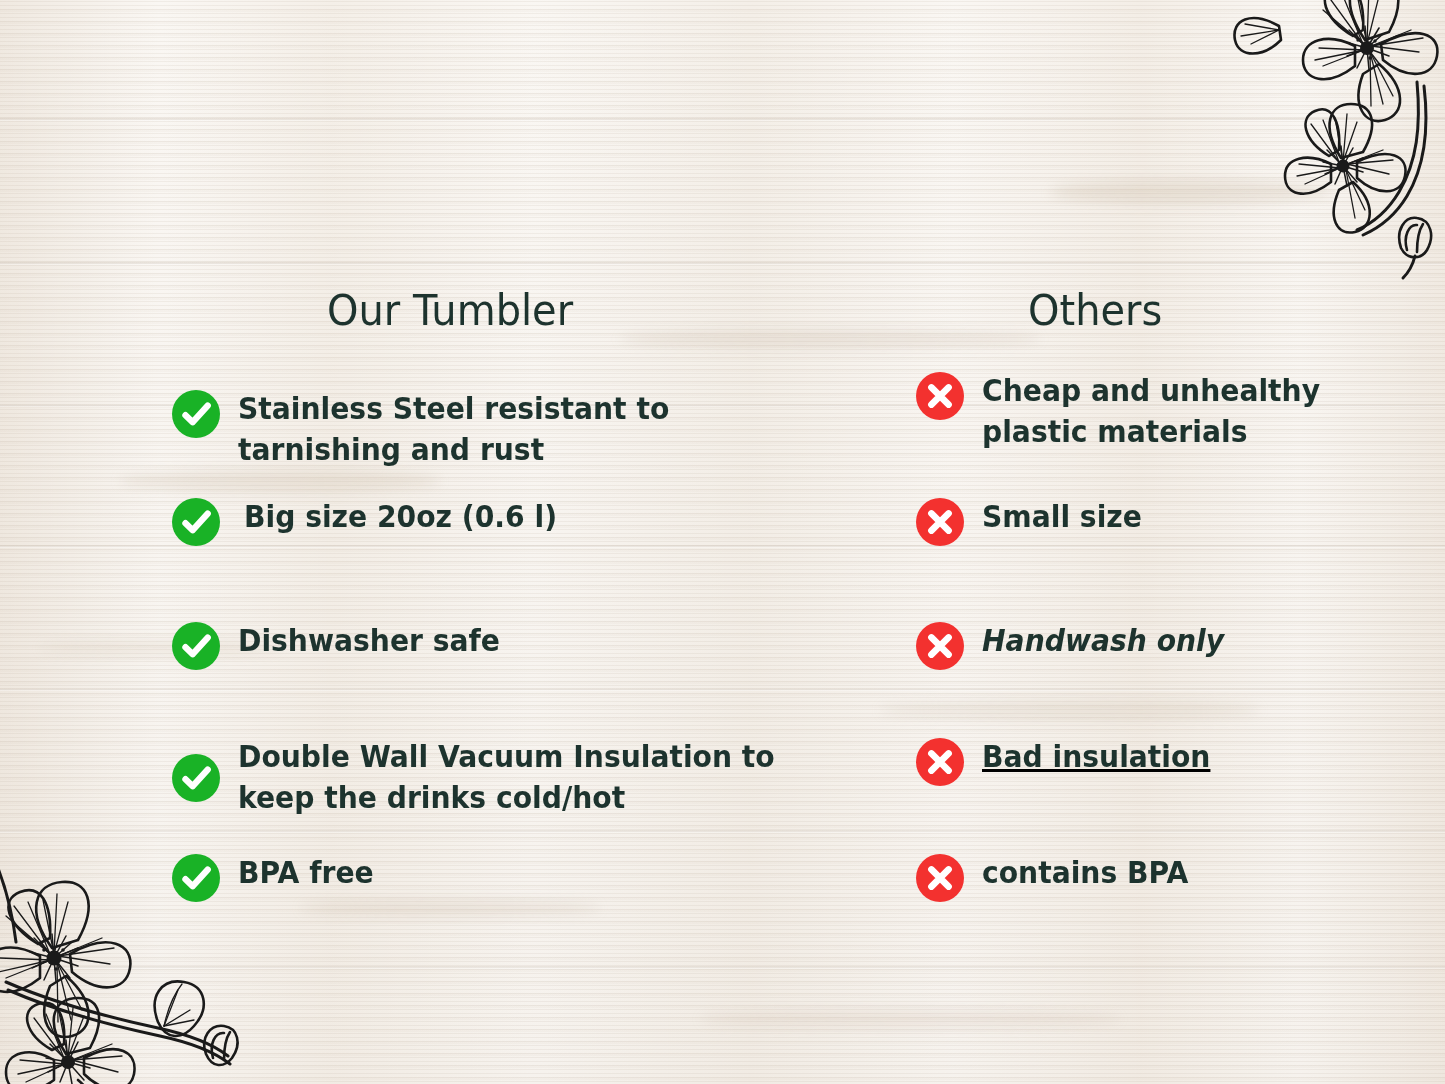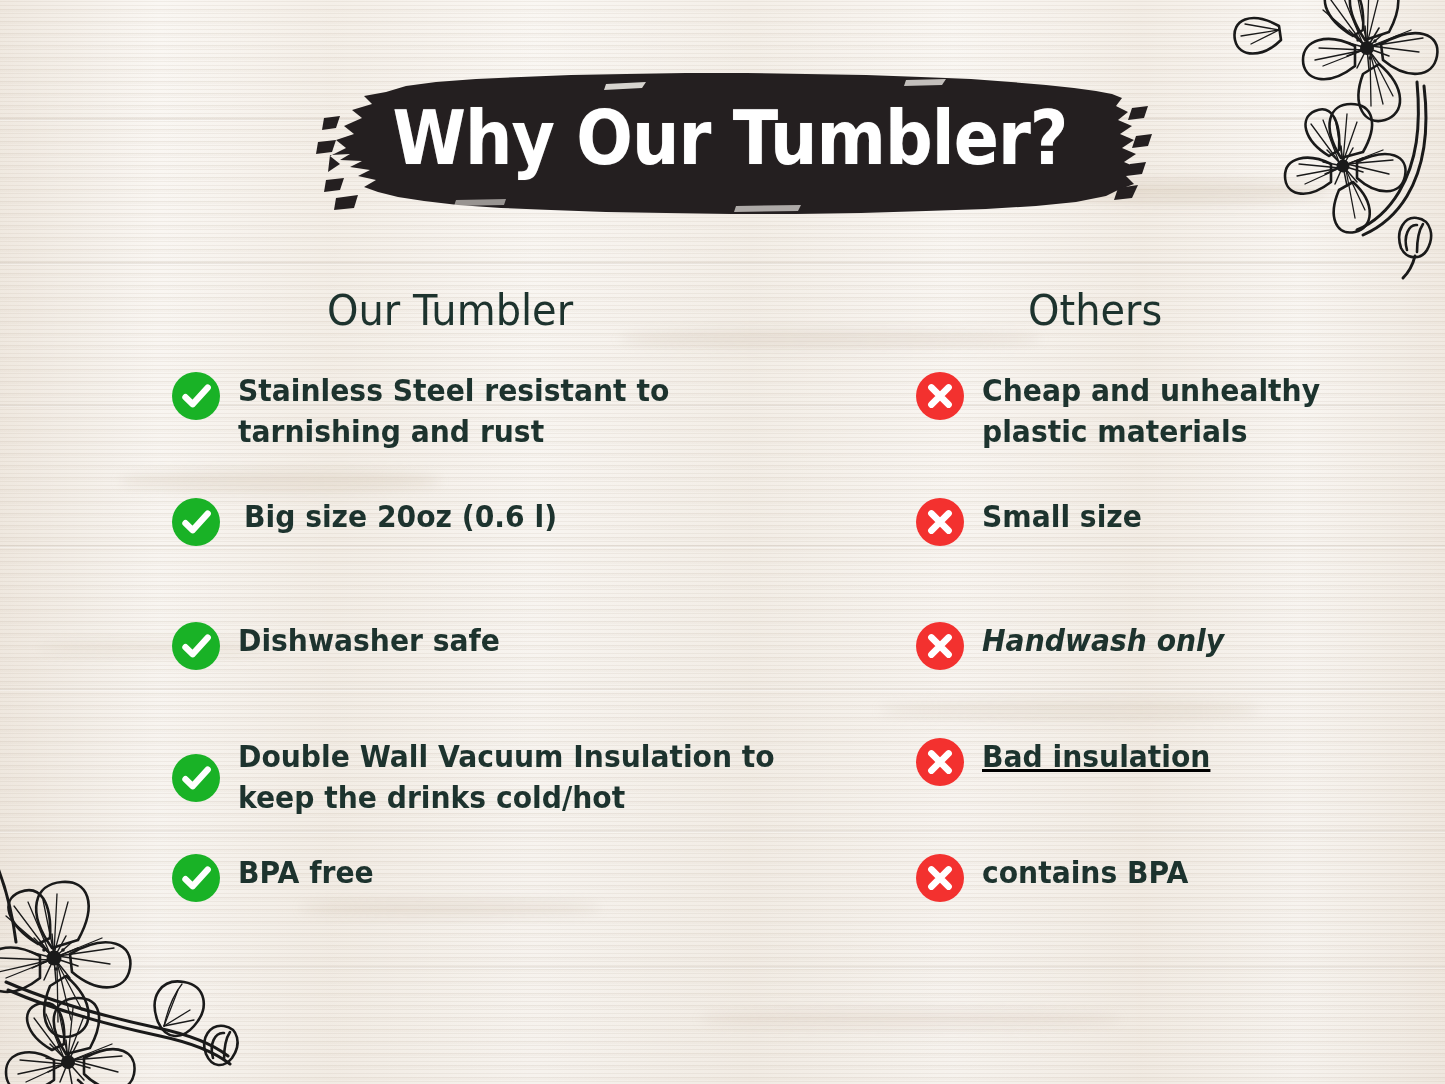--- a/index.html
+++ b/index.html
@@ -179,65 +179,27 @@
   <div class="plank-seam" style="top:966px;"></div>
 
   <div class="streak" style="left:120px;  top:470px;  width:320px; height:22px; background:rgba(196,178,156,0.22);"></div>
   <div class="streak" style="left:620px;  top:330px;  width:420px; height:18px; background:rgba(190,170,148,0.20);"></div>
   <div class="streak" style="left:880px;  top:700px;  width:380px; height:20px; background:rgba(196,178,156,0.18);"></div>
   <div class="streak" style="left:300px;  top:900px;  width:300px; height:16px; background:rgba(188,168,144,0.18);"></div>
   <div class="streak" style="left:1050px; top:180px;  width:280px; height:24px; background:rgba(186,166,142,0.20);"></div>
   <div class="streak" style="left:40px;   top:640px;  width:240px; height:16px; background:rgba(196,178,156,0.16);"></div>
   <div class="streak" style="left:700px;  top:1010px; width:420px; height:18px; background:rgba(190,170,148,0.16);"></div>
 
-  <div class="banner-wrap">
-    <svg class="banner-svg" viewBox="0 0 848 166" preserveAspectRatio="none" aria-hidden="true">
-      <path fill="#241f20" d="
-        M 22,112
-        L 34,104 L 24,96 L 40,88 L 30,80 L 48,74
-        L 38,66 L 56,58 L 46,50 L 66,44 L 58,36
-        L 80,32 L 100,26 L 130,22 L 170,19 L 215,17
-        L 265,15 L 320,14 L 380,13 L 440,13 L 500,14
-        L 560,15 L 615,17 L 665,19 L 705,22 L 740,25
-        L 768,28 L 790,31 L 806,34 L 816,38
-        L 810,46 L 822,52 L 812,60 L 826,66 L 814,74
-        L 828,80 L 816,88 L 830,94 L 818,102 L 832,108
-        L 820,116 L 828,124 L 812,130 L 800,136
-        L 770,142 L 730,146 L 680,149 L 620,151
-        L 555,153 L 490,154 L 425,154 L 360,153
-        L 300,152 L 245,150 L 195,148 L 152,145
-        L 118,141 L 92,137 L 72,132 L 58,127
-        L 70,120 L 52,116 L 64,110 L 44,107 L 56,101
-        L 34,100 L 44,94 L 24,95
-        Z"></path>
-
-      <path fill="#241f20" d="M 18,58 L 34,56 L 30,68 L 16,70 Z"></path>
-      <path fill="#241f20" d="M 12,82 L 30,80 L 26,92 L 10,94 Z"></path>
-      <path fill="#241f20" d="M 20,120 L 38,118 L 34,130 L 18,132 Z"></path>
-      <path fill="#241f20" d="M 30,138 L 52,135 L 48,148 L 28,150 Z"></path>
-
-      <path fill="#241f20" d="M 826,48 L 842,46 L 838,58 L 822,60 Z"></path>
-      <path fill="#241f20" d="M 830,76 L 846,74 L 842,86 L 826,88 Z"></path>
-      <path fill="#241f20" d="M 824,104 L 840,102 L 836,114 L 820,116 Z"></path>
-      <path fill="#241f20" d="M 812,128 L 832,125 L 826,138 L 808,140 Z"></path>
-
-      <path fill="#f7f4ef" fill-opacity="0.85" d="M 300,24 L 340,22 L 336,28 L 298,30 Z"></path>
-      <path fill="#f7f4ef" fill-opacity="0.75" d="M 600,20 L 640,19 L 636,25 L 598,26 Z"></path>
-      <path fill="#f7f4ef" fill-opacity="0.65" d="M 430,146 L 495,145 L 492,151 L 428,152 Z"></path>
-      <path fill="#f7f4ef" fill-opacity="0.55" d="M 150,140 L 200,139 L 198,145 L 148,146 Z"></path>
-    </svg>
-    <div class="banner-title">Why Our Tumbler?</div>
-  </div>
 
   <div class="col-head" id="head-ours">Our Tumbler</div>
   <div class="col-head" id="head-others">Others</div>
 
   <div class="col" id="col-left">
 
-    <div class="row" style="top:0px;">
+    <div class="row" style="top:18px;">
       <span class="badge ok">
         <svg viewBox="0 0 48 48" aria-hidden="true">
             <path d="M13.5 25.2 l7.2 7.0 l15.0 -16.6" fill="none" stroke="#ffffff" stroke-width="6.4" stroke-linecap="round" stroke-linejoin="round"></path>
           </svg>
       </span>
       <span class="row-text">Stainless Steel resistant to
 tarnishing and rust</span>
     </div>
 
     <div class="row" style="top:126px;gap:24px;">

